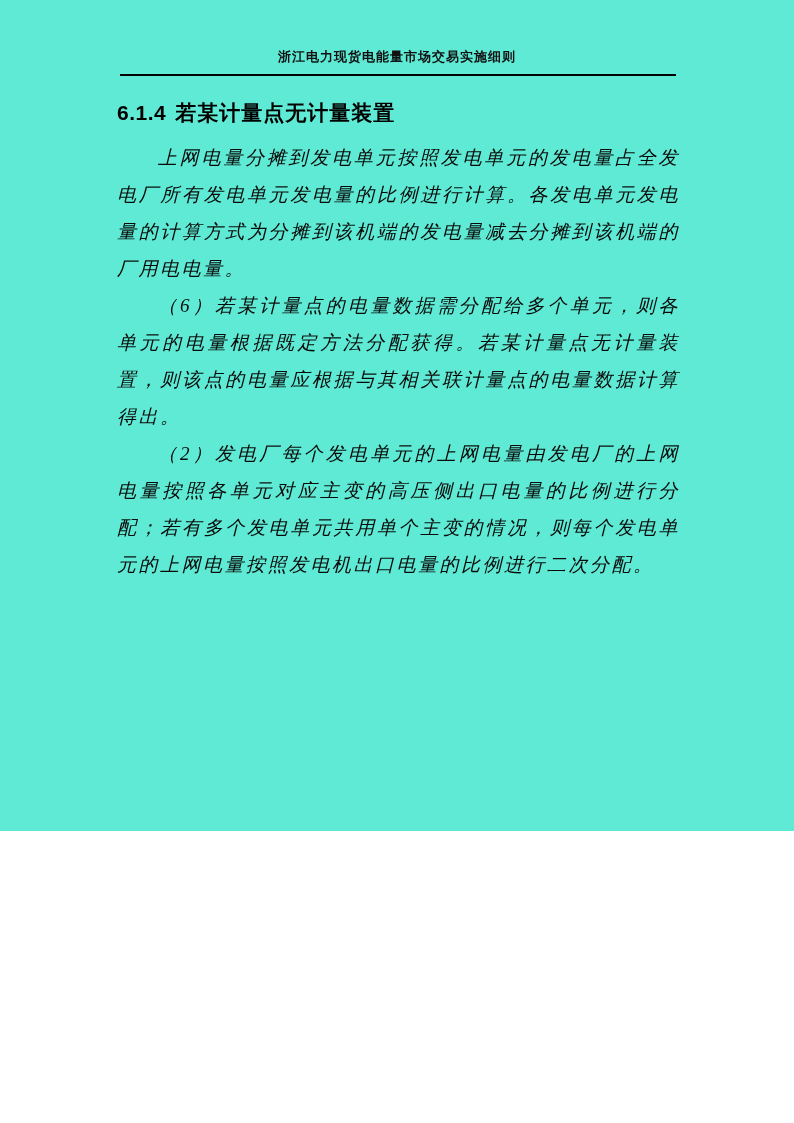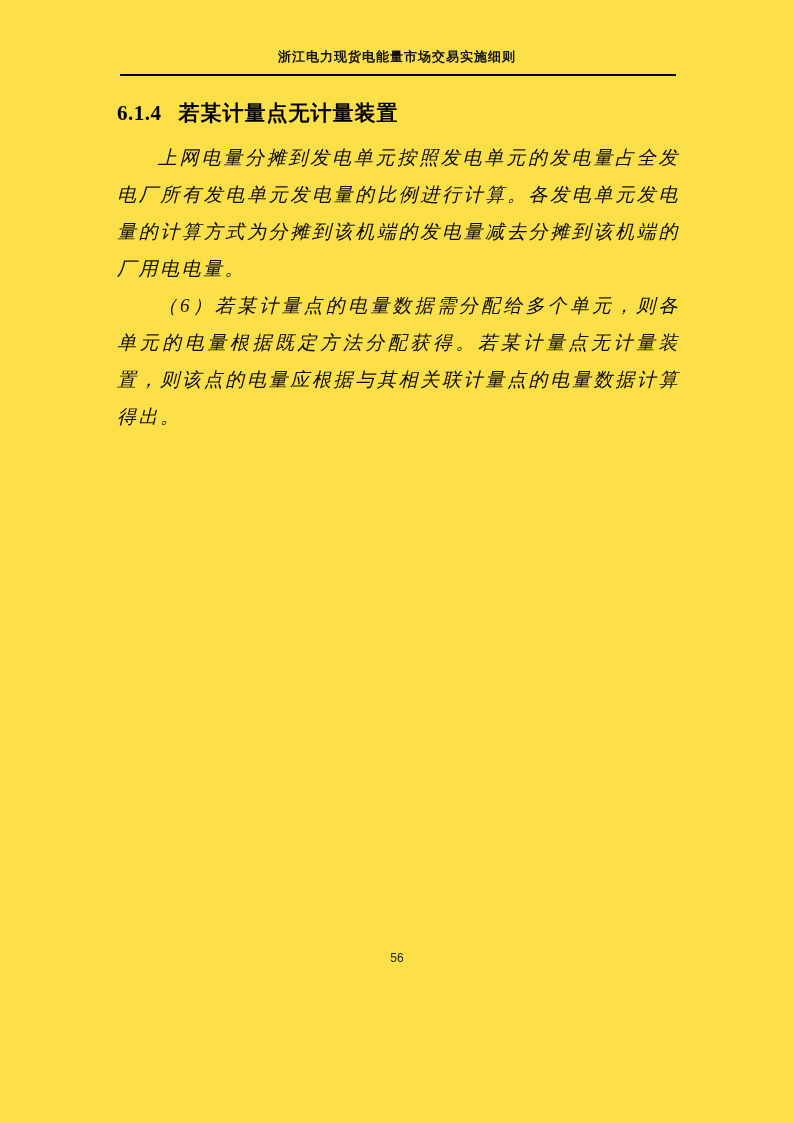--- a/index.html
+++ b/index.html
@@ -3,22 +3,22 @@
 <meta charset="utf-8">
 <style>
   html, body {
     margin: 0;
     padding: 0;
     background: #ffffff;
   }
   .page {
     position: relative;
     width: 794px;
-    height: 1123px;
-    background: #fde047;
+    height: 831px;
+    background: #5eead4;
     color: #000000;
     font-family: "Liberation Serif", "DejaVu Serif", serif;
     overflow: hidden;
   }
   .doc-header {
     position: absolute;
     top: 48px;
     left: 0;
     width: 100%;
     text-align: center;
@@ -39,22 +39,22 @@
     position: absolute;
     top: 99px;
     left: 117px;
     margin: 0;
     font-size: 21px;
     font-weight: bold;
     white-space: nowrap;
     color: #000000;
   }
   .section-number {
-    font-family: Liberation Serif, serif;
-    margin-right: 17px;
+    font-family: Liberation Sans, sans-serif;
+    margin-right: 9px;
     letter-spacing: 0.5px;
   }
   .section-title {
     font-family: "Liberation Sans", "DejaVu Sans", sans-serif;
     letter-spacing: 1px;
   }
   .body-text {
     position: absolute;
     top: 139px;
     left: 117px;
@@ -93,19 +93,20 @@
 
   <div class="header-rule"></div>
 
   <h1 class="section-heading">
     <span class="section-number">6.1.4</span><span class="section-title">若某计量点无计量装置</span>
   </h1>
 
   <div class="body-text">
     <p>上网电量分摊到发电单元按照发电单元的发电量占全发电厂所有发电单元发电量的比例进行计算。各发电单元发电量的计算方式为分摊到该机端的发电量减去分摊到该机端的厂用电电量。</p>
     <p>（6）若某计量点的电量数据需分配给多个单元，则各单元的电量根据既定方法分配获得。若某计量点无计量装置，则该点的电量应根据与其相关联计量点的电量数据计算得出。</p>
+    <p>（2）发电厂每个发电单元的上网电量由发电厂的上网电量按照各单元对应主变的高压侧出口电量的比例进行分配；若有多个发电单元共用单个主变的情况，则每个发电单元的上网电量按照发电机出口电量的比例进行二次分配。</p>
   </div>
 
   <div class="page-footer">
     <span>56</span>
   </div>
 
 </div>
 
 </body></html>

